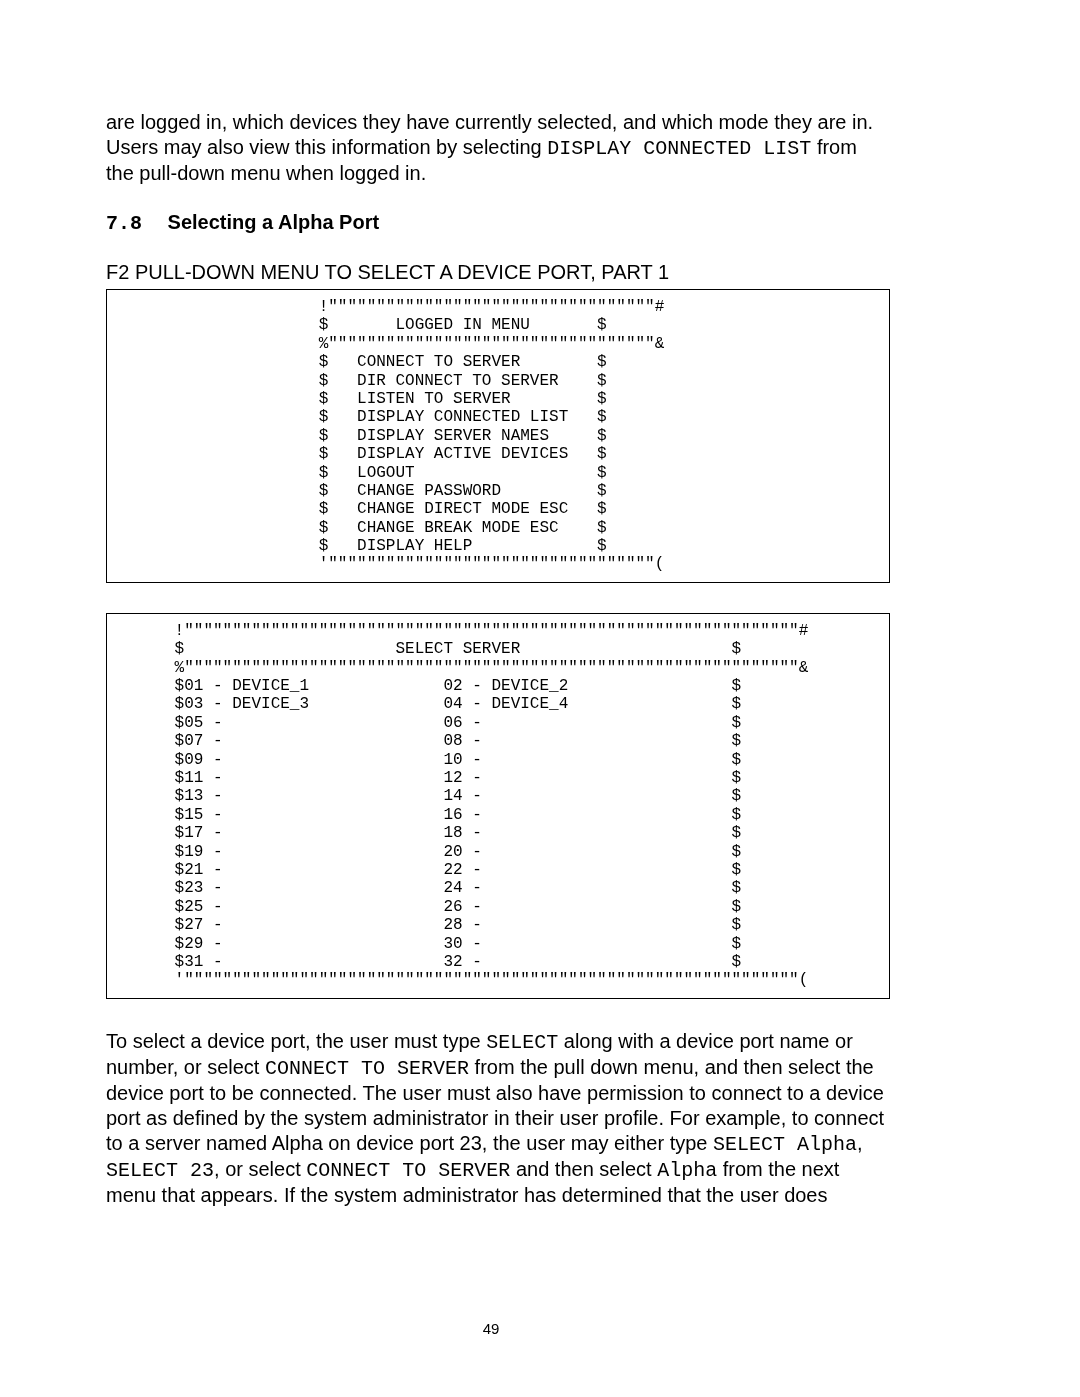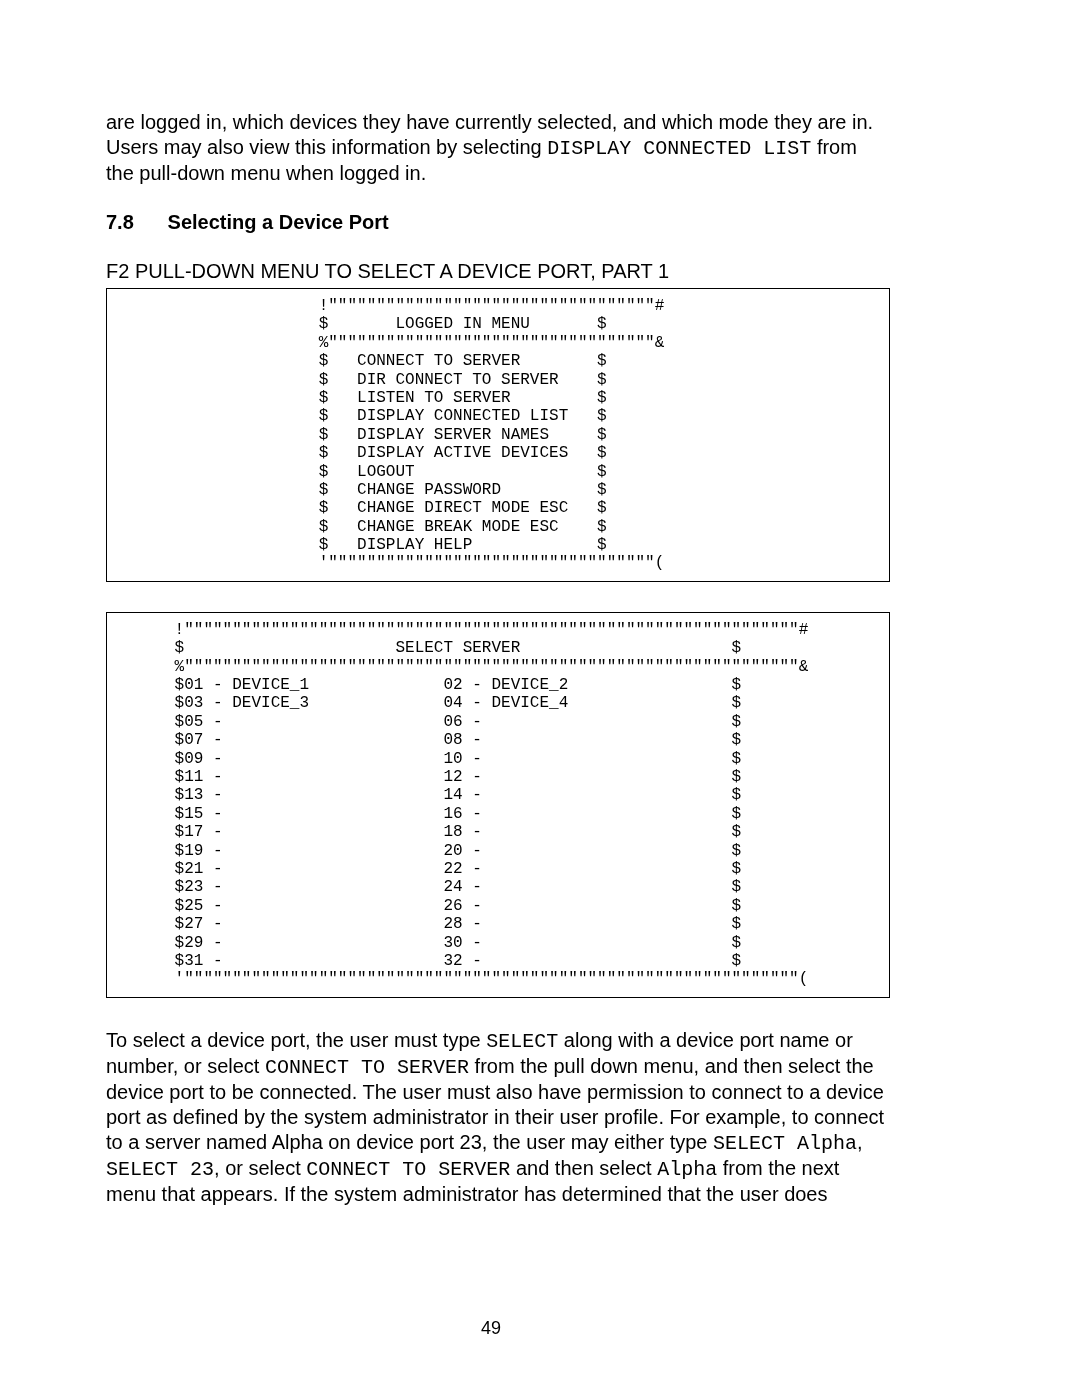--- a/index.html
+++ b/index.html
@@ -24,53 +24,54 @@
   .mono {
     font-family: "Courier New", Courier, monospace;
   }
   .heading {
     font-weight: bold;
     margin: 0 0 24px 0;
   }
   .heading .num {
     display: inline-block;
     width: 56px;
+    font-family: Liberation Mono, monospace;
   }
   .caption {
     margin: 0 0 4px 0;
   }
   .menu-box {
     border: 1.5px solid #000;
     padding: 8px 10px 8px 10px;
     margin: 0 0 30px 0;
     font-family: "Courier New", Courier, monospace;
     font-size: 16px;
     line-height: 1.15;
     white-space: pre;
     overflow: hidden;
   }
   .page-number {
     position: absolute;
     left: 0;
     right: 14px;
     bottom: 58px;
     text-align: center;
-    font-size: 18px;
+    font-size: 15px;
   }
 </style>
 </head>
 <body>
 
 <div class="page">
 
   <p class="para">are logged in, which devices they have currently selected, and which mode they are in. Users may also view this information by selecting <span class="mono">DISPLAY CONNECTED LIST</span> from the pull-down menu when logged in.</p>
 
   <p class="heading">
     <span class="num">7.8</span>
-    <span>Selecting a Device Port</span>
+    <span>Selecting a Alpha Port</span>
   </p>
 
   <p class="caption">F2 PULL-DOWN MENU TO SELECT A DEVICE PORT, PART 1</p>
   <div class="menu-box">                     !""""""""""""""""""""""""""""""""""#
                      $       LOGGED IN MENU       $
                      %""""""""""""""""""""""""""""""""""&amp;
                      $   CONNECT TO SERVER        $
                      $   DIR CONNECT TO SERVER    $
                      $   LISTEN TO SERVER         $
                      $   DISPLAY CONNECTED LIST   $

